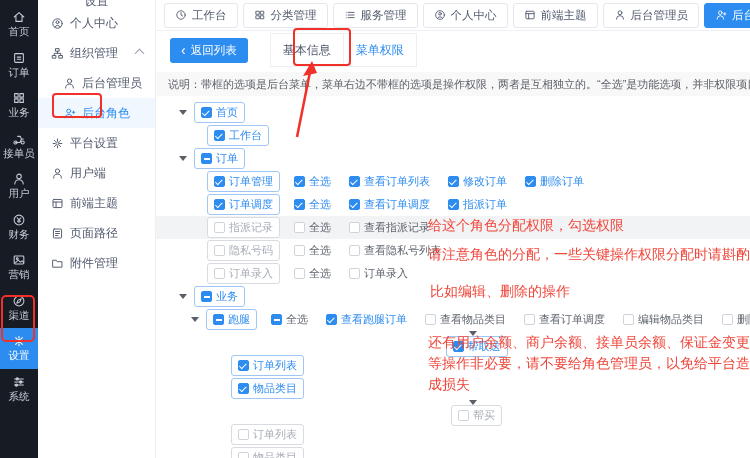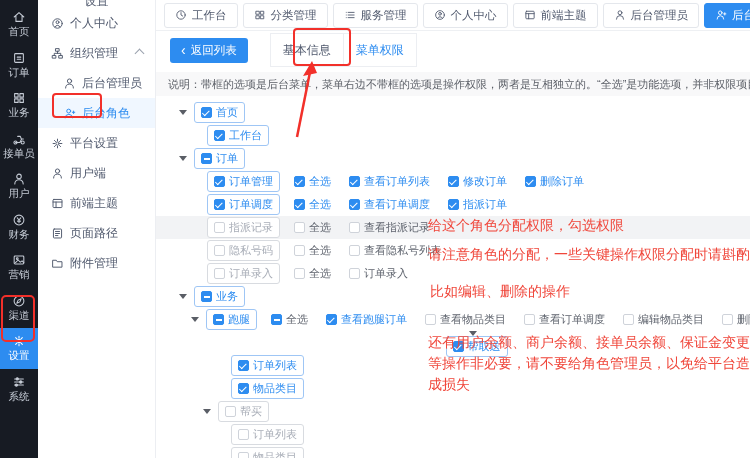--- a/index.html
+++ b/index.html
@@ -513,21 +513,21 @@
             <span class="cb checked"></span>
             <span>订单列表</span>
           </span>
         </div>
         <div class="tree-row" style="padding-left: 75px;">
           <span class="pbox on">
             <span class="cb checked"></span>
             <span>物品类目</span>
           </span>
         </div>
-        <div class="tree-row" style="padding-left: 47px;">
+        <div class="tree-row" style="padding-left: 47px; flex-direction: column;">
           <span class="caret"></span>
           <span class="pbox off">
             <span class="cb un"></span>
             <span>帮买</span>
           </span>
         </div>
         <div class="tree-row" style="padding-left: 75px;">
           <span class="pbox off">
             <span class="cb un"></span>
             <span>订单列表</span>

